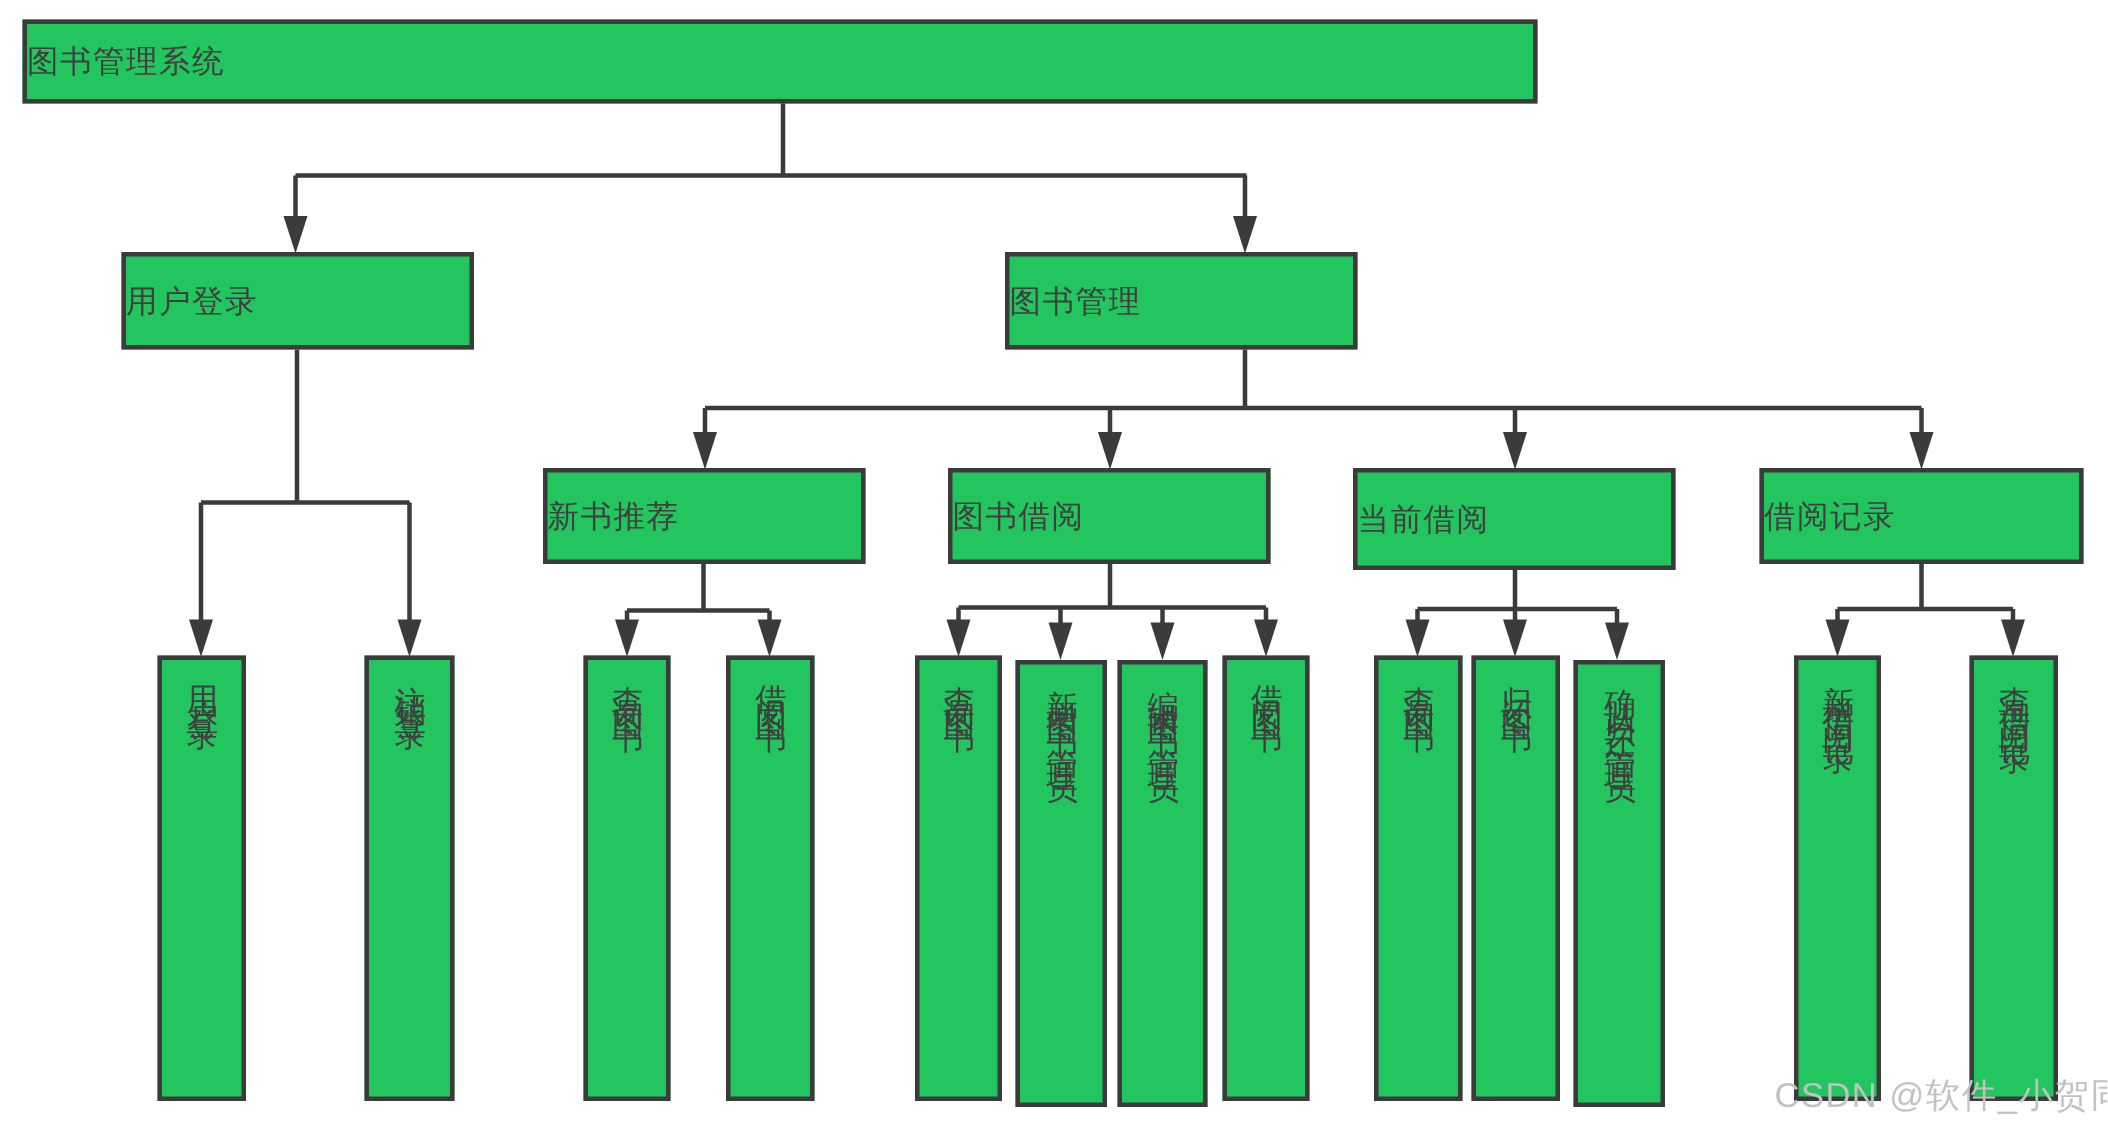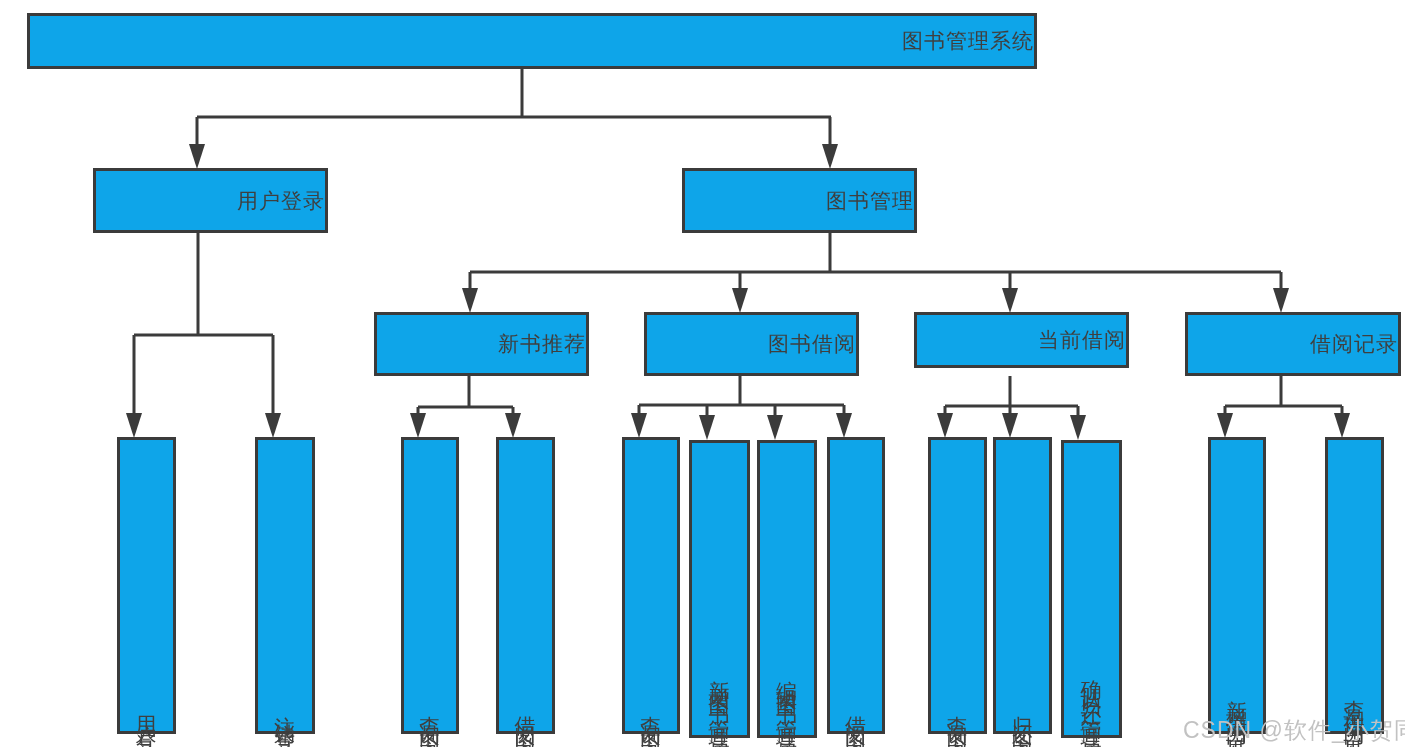--- a/index.html
+++ b/index.html
@@ -2,22 +2,22 @@
 <html><head>
 <meta charset="utf-8">
 <style>
   html,body{margin:0;padding:0;background:#ffffff;}
   #canvas{
     position:relative;width:1405px;height:747px;background:#ffffff;overflow:hidden;
     font-family:"Liberation Sans","DejaVu Sans",sans-serif;color:#3f3f3f;
   }
   #wires{position:absolute;left:0;top:0;width:1405px;height:747px;}
   .node{
-    position:absolute;box-sizing:border-box;border:3px solid #3b3b3b;background:#0ea5e9;
-    display:flex;align-items:center;justify-content:flex-end;margin-left:12px;
+    position:absolute;box-sizing:border-box;border:3px solid #3b3b3b;background:#22c55e;
+    display:flex;align-items:center;justify-content:flex-start;
   }
   .hnode{font-size:21px;letter-spacing:1px;}
   .vnode{
     writing-mode:vertical-rl;text-orientation:mixed;
     font-size:21px;letter-spacing:8px;line-height:1;
   }
   .vnode span{display:block;}
   #watermark{
     position:absolute;left:1183px;top:715px;font-size:23px;letter-spacing:1px;
     color:#c2c2c2;white-space:nowrap;z-index:5;
@@ -71,21 +71,21 @@
   <div class="node hnode" style="left:670px;top:168px;width:235px;height:65px">
     <span>图书管理</span>
   </div>
 
   <div class="node hnode" style="left:362px;top:312px;width:215px;height:64px">
     <span>新书推荐</span>
   </div>
   <div class="node hnode" style="left:632px;top:312px;width:215px;height:64px">
     <span>图书借阅</span>
   </div>
-  <div class="node hnode" style="left:902px;top:312px;width:215px;height:56px">
+  <div class="node hnode" style="left:902px;top:312px;width:215px;height:68px">
     <span>当前借阅</span>
   </div>
   <div class="node hnode" style="left:1173px;top:312px;width:216px;height:64px">
     <span>借阅记录</span>
   </div>
 
   <div class="node vnode" style="left:105px;top:437px;width:59px;height:297px">
     <span>用户登录</span>
   </div>
   <div class="node vnode" style="left:243px;top:437px;width:60px;height:297px">

